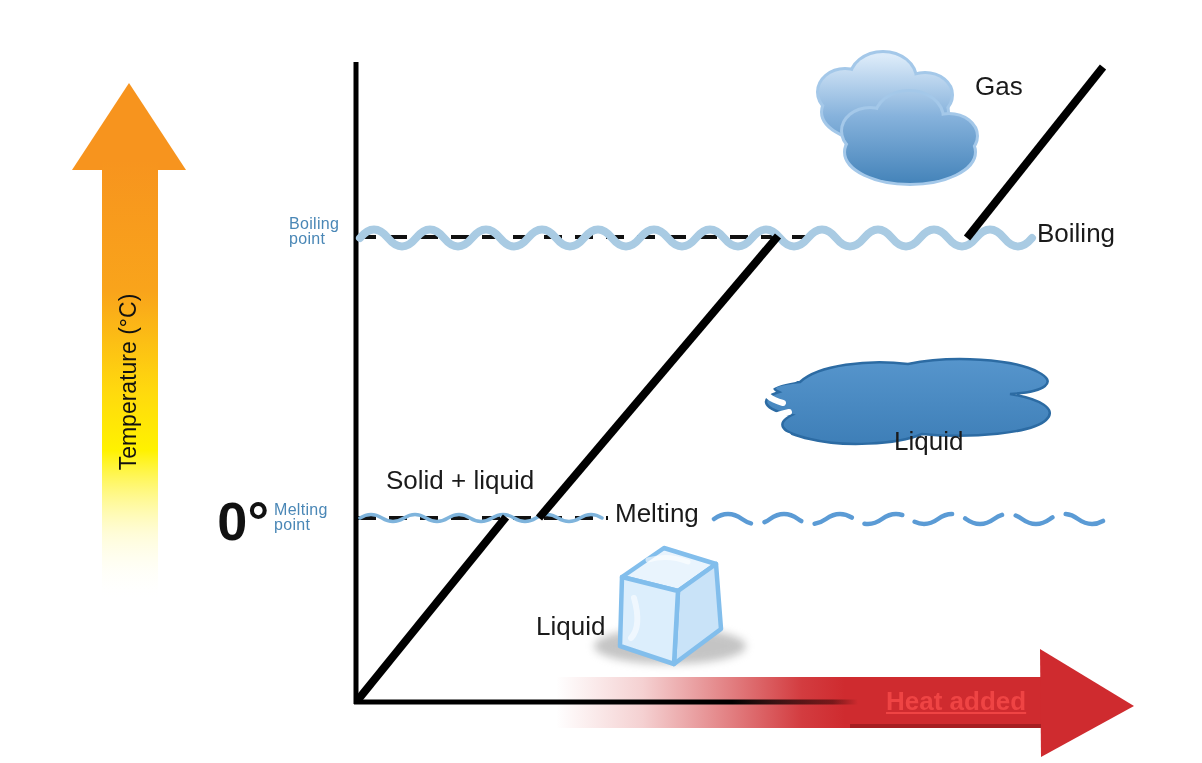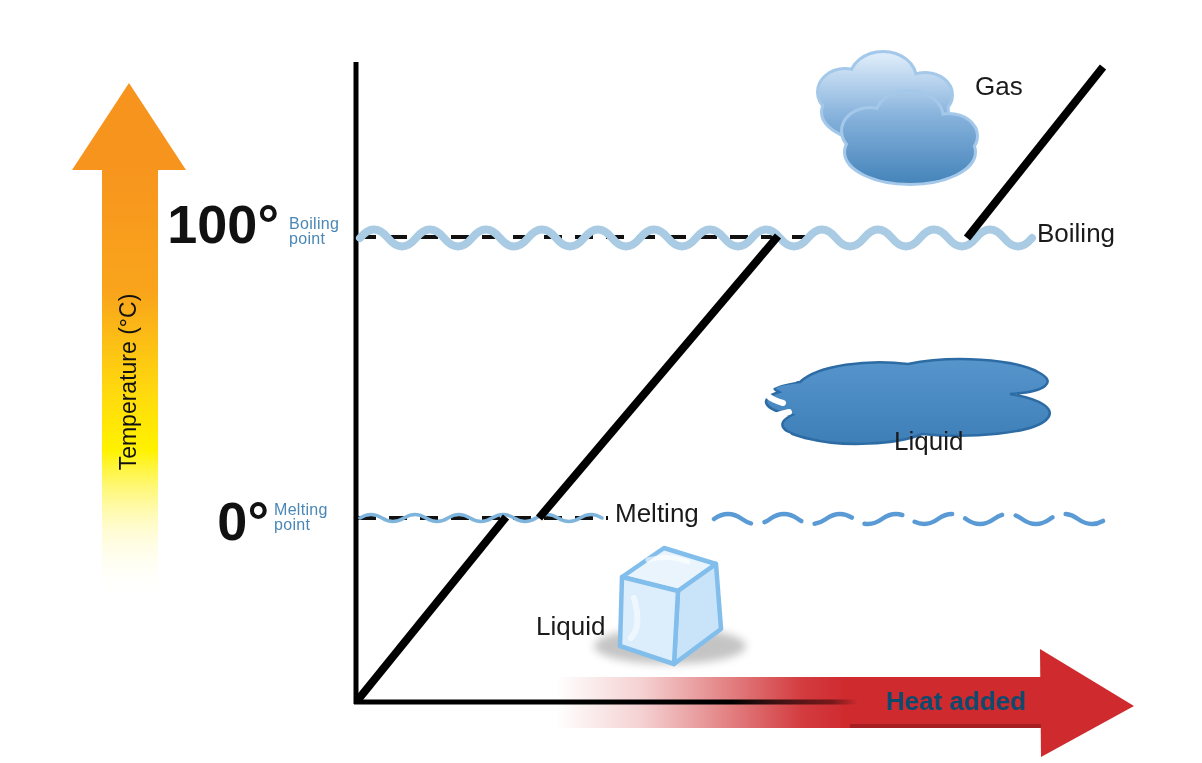--- a/index.html
+++ b/index.html
@@ -19,21 +19,21 @@
   .tick-note{
     position:absolute;z-index:2;font-size:16px;color:#4A87B6;
     line-height:15px;white-space:nowrap;letter-spacing:0.3px;
   }
   .y-axis-title{
     position:absolute;z-index:2;left:-79px;top:368px;width:416px;height:28px;
     transform:rotate(-90deg);transform-origin:center center;
     text-align:center;font-size:23px;color:#111111;white-space:nowrap;
   }
   .heat-label{
-    position:absolute;z-index:3;font-size:26px;font-weight:bold;color:#0c4a6e;white-space:nowrap;
+    position:absolute;z-index:3;font-size:26px;font-weight:bold;color:#ef4444;white-space:nowrap;text-decoration:underline;
   }
 </style>
 </head>
 <body>
 
 <div id="stage">
 
   <svg id="diagram-svg" width="1202" height="763" viewBox="0 0 1202 763">
     <defs>
       <linearGradient id="tempGrad" gradientUnits="userSpaceOnUse" x1="130" y1="160" x2="130" y2="600">
@@ -147,32 +147,32 @@
         <polygon points="716,564 721,629 674,664 678,591" fill="#C9E3F8"></polygon>
         <polygon points="622,577 678,591 674,664 620,646" fill="#DCEEFC"></polygon>
       </g>
       <path d="M 634 598 q 8 28 -3 40" fill="none" stroke="#ffffff" stroke-width="6" opacity="0.55" stroke-linecap="round"></path>
       <path d="M 648 560 q 20 -6 40 2" fill="none" stroke="#ffffff" stroke-width="5" opacity="0.6" stroke-linecap="round"></path>
     </g>
   </svg>
 
   <div class="y-axis-title">Temperature (°C)</div>
 
-  <div class="tick" style="left:157px;top:197px;width:122px;">100°</div>
   <div class="tick-note" style="left:289px;top:216px;">
     <div>Boiling</div>
     <div>point</div>
   </div>
 
   <div class="tick" style="left:157px;top:494px;width:112px;">0°</div>
   <div class="tick-note" style="left:274px;top:502px;">
     <div>Melting</div>
     <div>point</div>
   </div>
 
   <div class="lbl" style="left:975px;top:72px;">Gas</div>
   <div class="lbl" style="left:1037px;top:219px;">Boiling</div>
   <div class="lbl" style="left:894px;top:427px;">Liquid</div>
+  <div class="lbl" style="left:386px;top:466px;">Solid + liquid</div>
   <div class="lbl" style="left:615px;top:499px;">Melting</div>
   <div class="lbl" style="left:536px;top:612px;">Liquid</div>
 
   <div class="heat-label" style="left:886px;top:686px;">Heat added</div>
 </div>
 
 </body></html>

